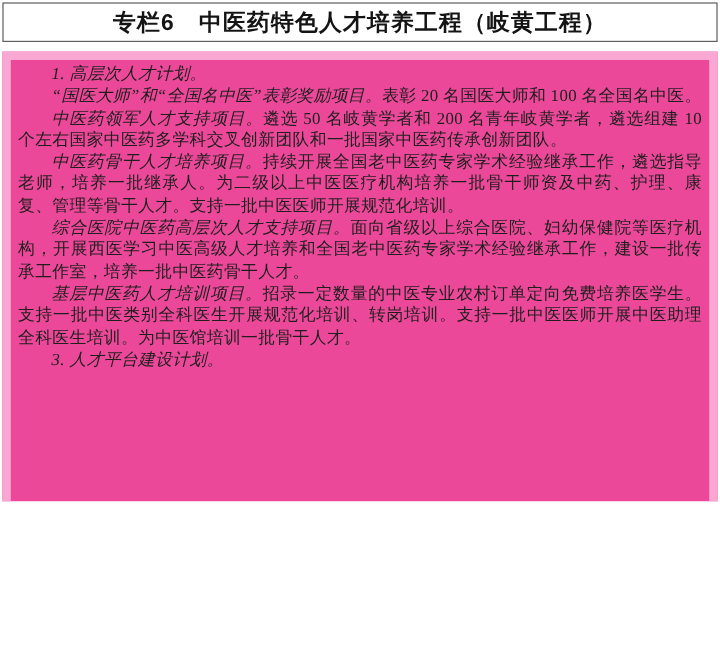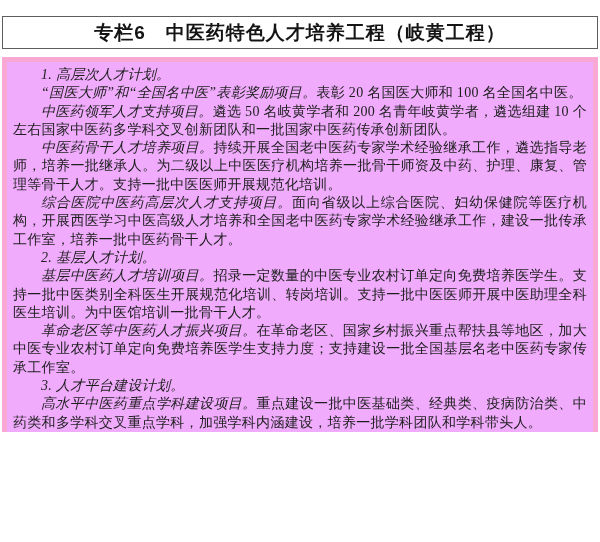--- a/index.html
+++ b/index.html
@@ -5,46 +5,45 @@
   html, body { margin: 0; padding: 0; background: #ffffff; }
   .page {
     position: relative;
     width: 600px;
     height: 418px;
     box-sizing: border-box;
     background: #ffffff;
     padding: 2px;
     font-family: "Liberation Serif", "DejaVu Serif", serif;
     overflow: hidden;
-    margin-top: 14px;
   }
   .title-box {
     box-sizing: border-box;
     border: 1px solid #5e5e5e;
     height: 33px;
     display: flex;
     align-items: center;
     justify-content: center;
     background: #ffffff;
   }
   .title-text {
     font-family: "Liberation Sans", "DejaVu Sans", sans-serif;
     font-weight: 700;
     font-size: 19px;
     letter-spacing: 1px;
     color: #141414;
     white-space: nowrap;
   }
   .body-box {
     box-sizing: border-box;
-    border: 5px solid #f9a8d4;
+    border: 7px solid #f9a8d4;
     margin-top: 8px;
     height: 495px;
     padding: 4px 6px 3px 6px;
-    background: #f0abfc;
+    background: #ec4899;
     overflow: hidden;
   }
   .para {
     margin: 0;
     text-indent: 2em;
     font-size: 14px;
     line-height: 18.3px;
     text-align: justify;
     color: #1e1e1e;
     letter-spacing: 0.3px;
@@ -60,20 +59,17 @@
   <div class="title-box">
     <span class="title-text">专栏6　中医药特色人才培养工程（岐黄工程）</span>
   </div>
 
   <div class="body-box">
     <p class="para"><span class="lead">1. 高层次人才计划。</span><span class="desc"></span></p>
     <p class="para"><span class="lead">“国医大师”和“全国名中医”表彰奖励项目。</span><span class="desc">表彰 20 名国医大师和 100 名全国名中医。</span></p>
     <p class="para"><span class="lead">中医药领军人才支持项目。</span><span class="desc">遴选 50 名岐黄学者和 200 名青年岐黄学者，遴选组建 10 个左右国家中医药多学科交叉创新团队和一批国家中医药传承创新团队。</span></p>
     <p class="para"><span class="lead">中医药骨干人才培养项目。</span><span class="desc">持续开展全国老中医药专家学术经验继承工作，遴选指导老师，培养一批继承人。为二级以上中医医疗机构培养一批骨干师资及中药、护理、康复、管理等骨干人才。支持一批中医医师开展规范化培训。</span></p>
     <p class="para"><span class="lead">综合医院中医药高层次人才支持项目。</span><span class="desc">面向省级以上综合医院、妇幼保健院等医疗机构，开展西医学习中医高级人才培养和全国老中医药专家学术经验继承工作，建设一批传承工作室，培养一批中医药骨干人才。</span></p>
-    <p class="para"><span class="lead">2. 基层人才计划。</span><span class="desc"></span></p>
     <p class="para"><span class="lead">基层中医药人才培训项目。</span><span class="desc">招录一定数量的中医专业农村订单定向免费培养医学生。支持一批中医类别全科医生开展规范化培训、转岗培训。支持一批中医医师开展中医助理全科医生培训。为中医馆培训一批骨干人才。</span></p>
-    <p class="para"><span class="lead">革命老区等中医药人才振兴项目。</span><span class="desc">在革命老区、国家乡村振兴重点帮扶县等地区，加大中医专业农村订单定向免费培养医学生支持力度；支持建设一批全国基层名老中医药专家传承工作室。</span></p>
     <p class="para"><span class="lead">3. 人才平台建设计划。</span><span class="desc"></span></p>
-    <p class="para"><span class="lead">高水平中医药重点学科建设项目。</span><span class="desc">重点建设一批中医基础类、经典类、疫病防治类、中药类和多学科交叉重点学科，加强学科内涵建设，培养一批学科团队和学科带头人。</span></p>
   </div>
 
 </div>
 
 </body></html>

